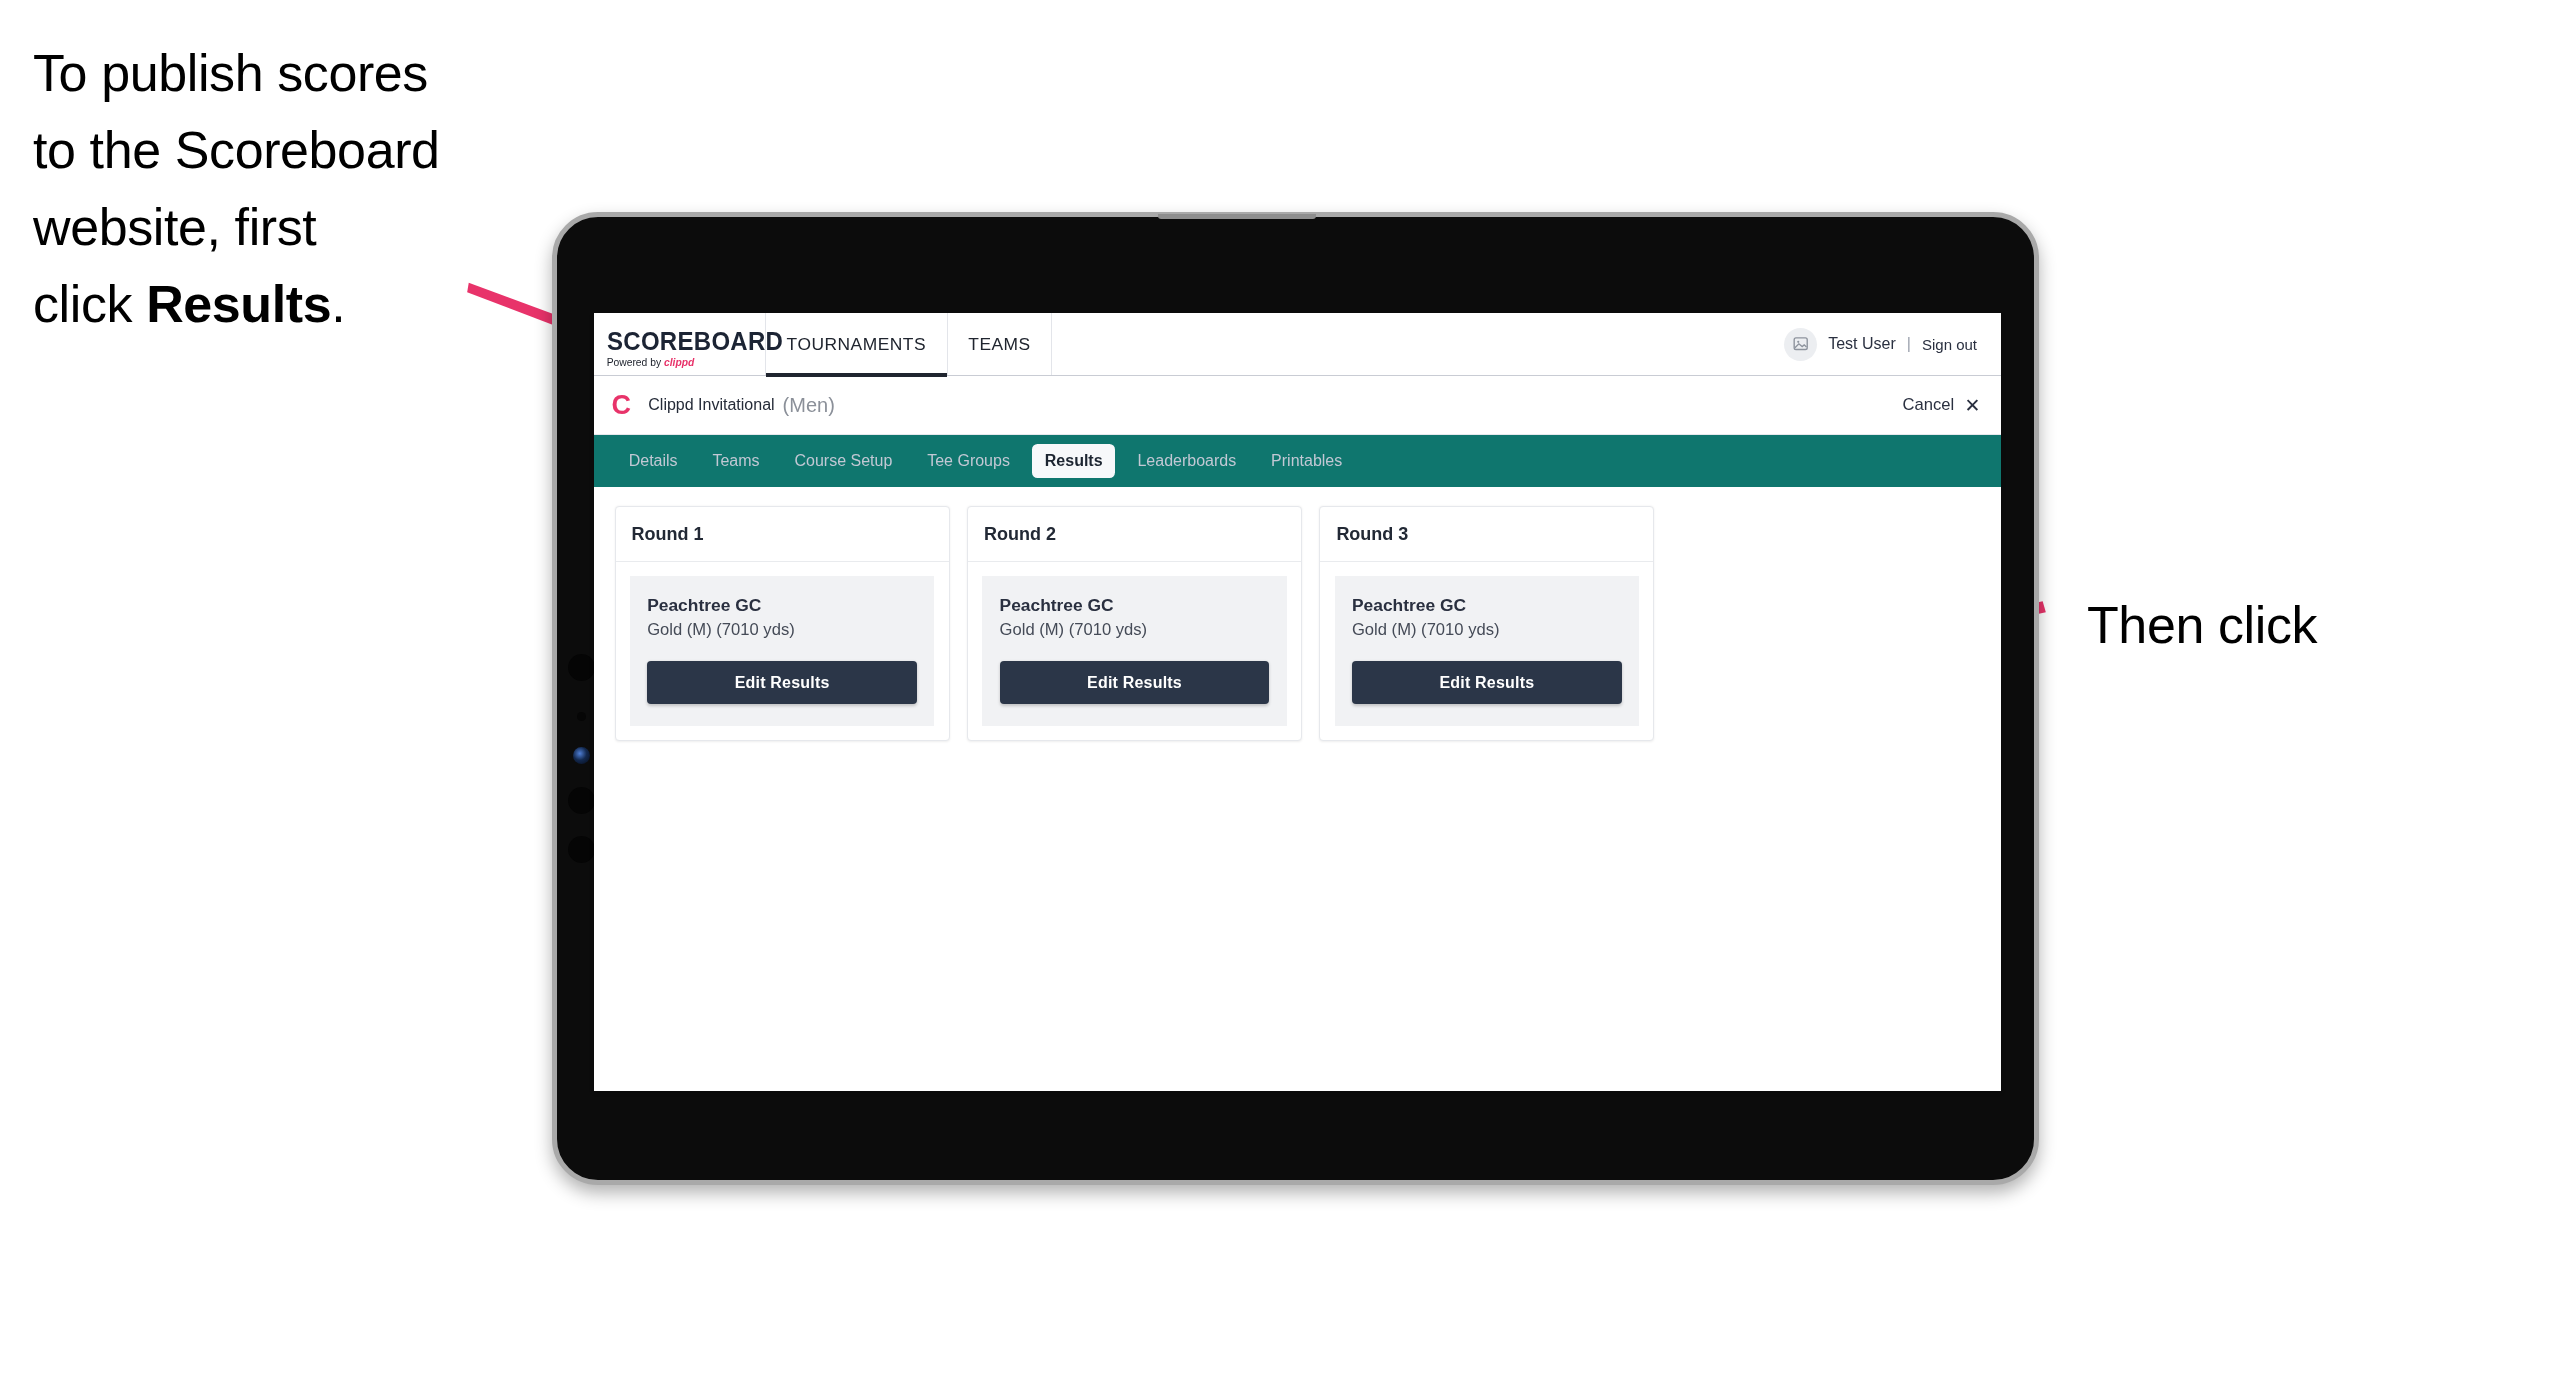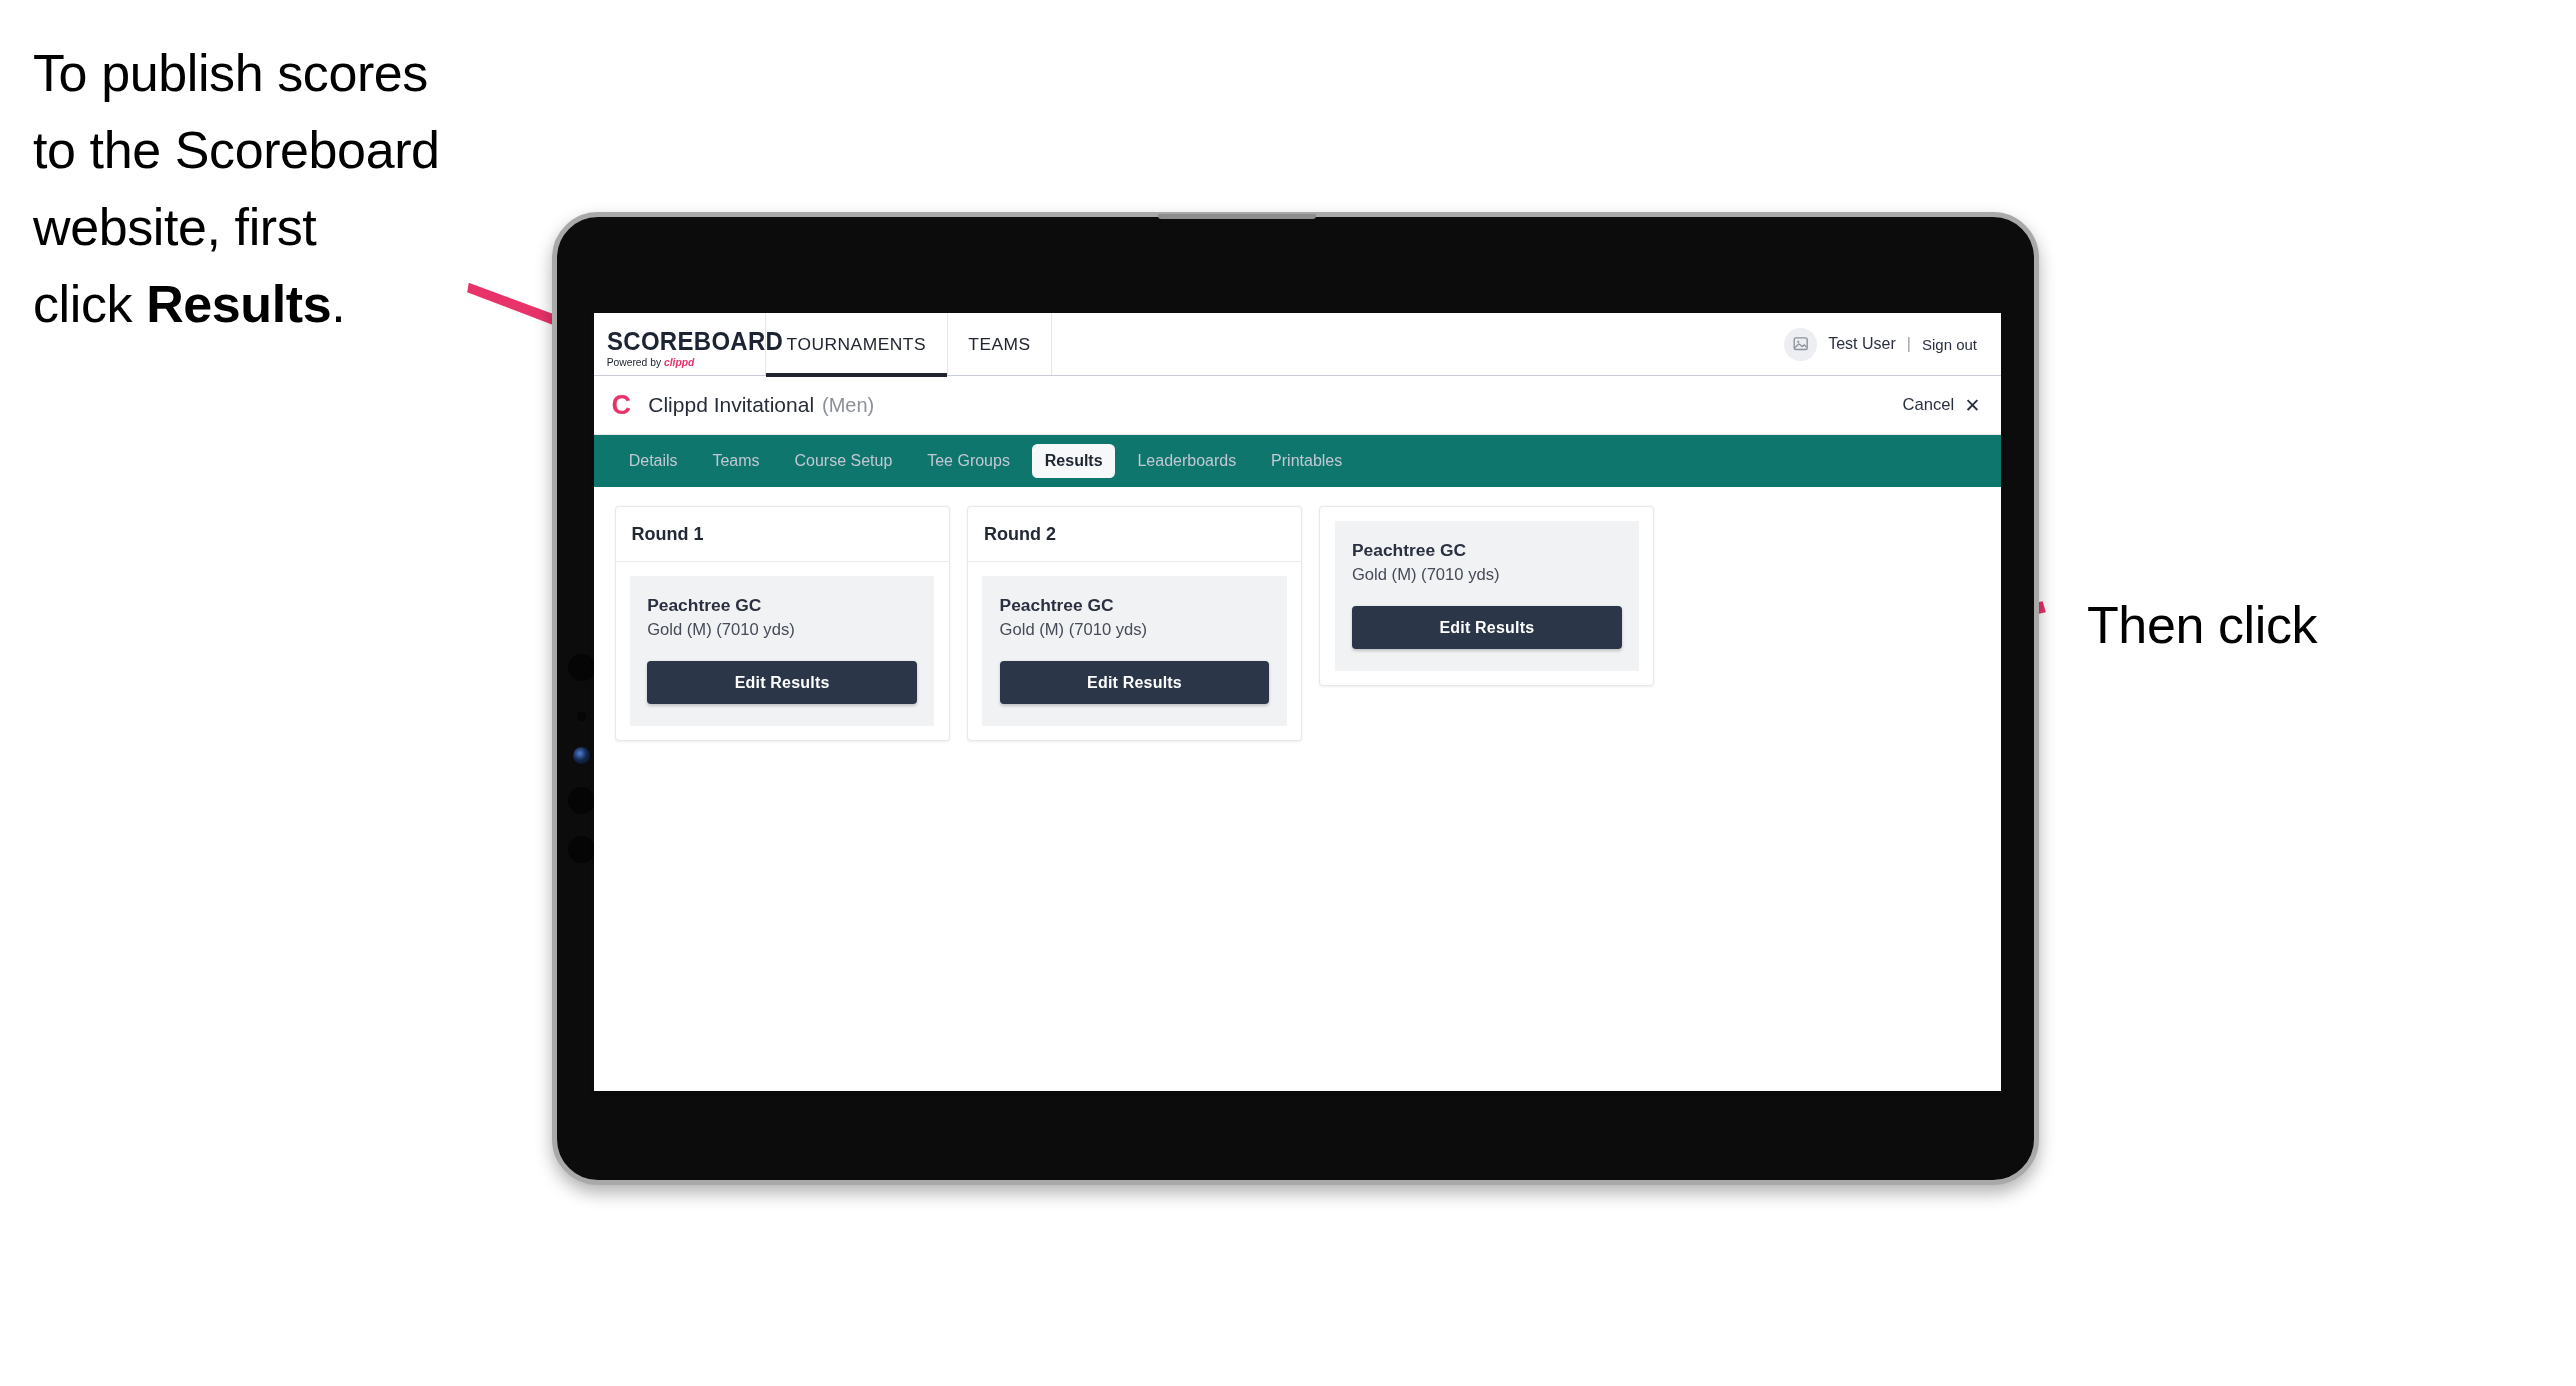--- a/index.html
+++ b/index.html
@@ -183,21 +183,21 @@
   }
   #clippd-mark {
     font-family: "Liberation Sans", sans-serif;
     font-weight: 700;
     font-size: 27px;
     color: #e8336a;
     line-height: 1;
     margin-right: 17.4px;
   }
   #tournament-name {
-    font-size: 21px;
+    font-size: 16px;
     color: #252b38;
   }
   #tournament-division {
     font-size: 20px;
     color: #8b9099;
     margin-left: 8px;
   }
   #tournament-bar-spacer { flex: 1 1 auto; }
   #cancel-button {
     display: flex;
@@ -418,20 +418,23 @@
           <div class="round-card-body">
             <div class="course-panel">
               <div class="course-name">Peachtree GC</div>
               <div class="course-tee">Gold (M) (7010 yds)</div>
               <button class="edit-results-button">Edit Results</button>
             </div>
           </div>
         </div>
 
         <div class="round-card">
+          <div class="round-card-header">
+            <span class="round-card-title">Round 3</span>
+          </div>
           <div class="round-card-body">
             <div class="course-panel">
               <div class="course-name">Peachtree GC</div>
               <div class="course-tee">Gold (M) (7010 yds)</div>
               <button class="edit-results-button">Edit Results</button>
             </div>
           </div>
         </div>
 
       </div>

